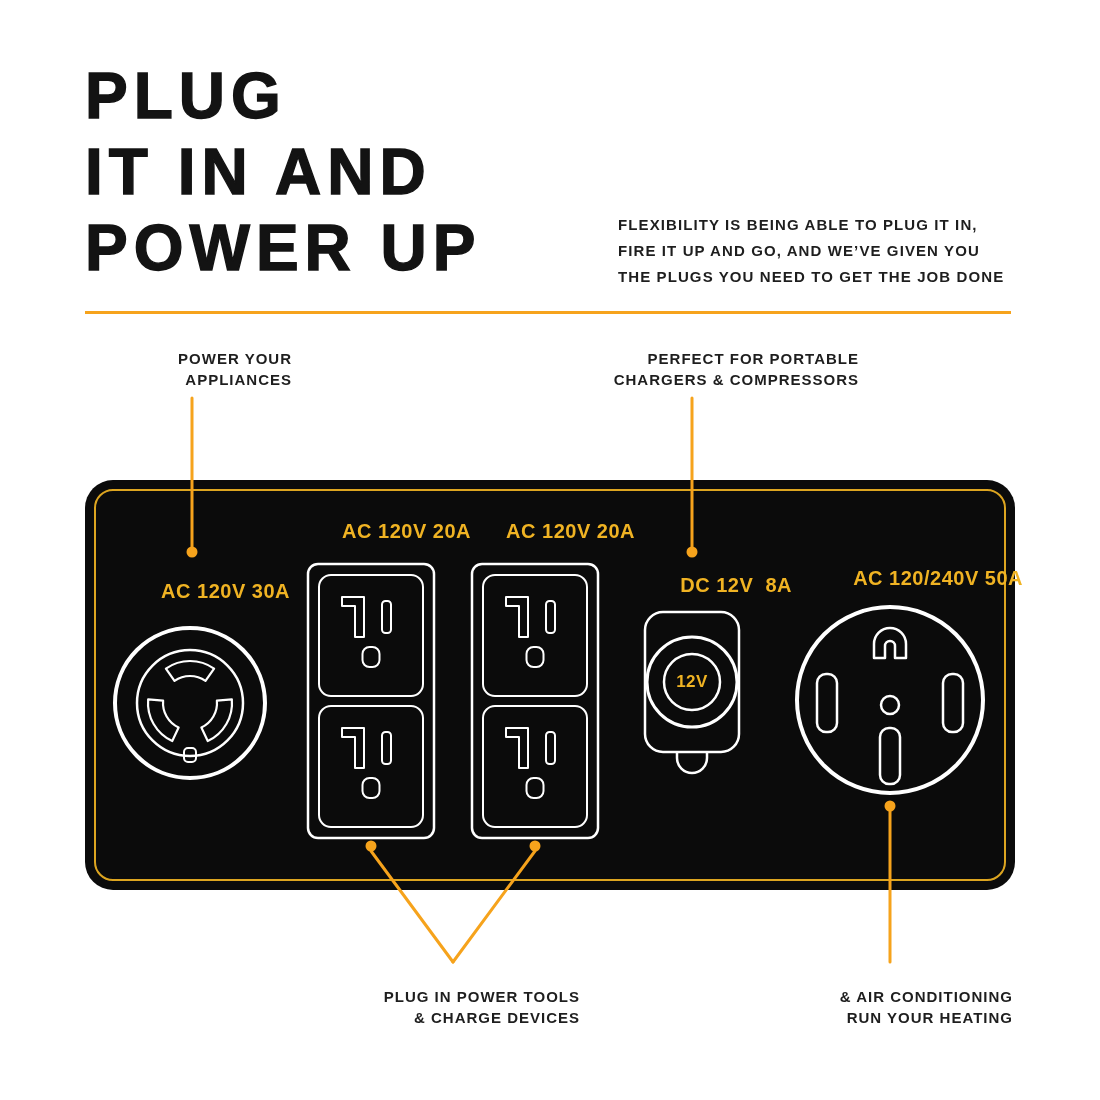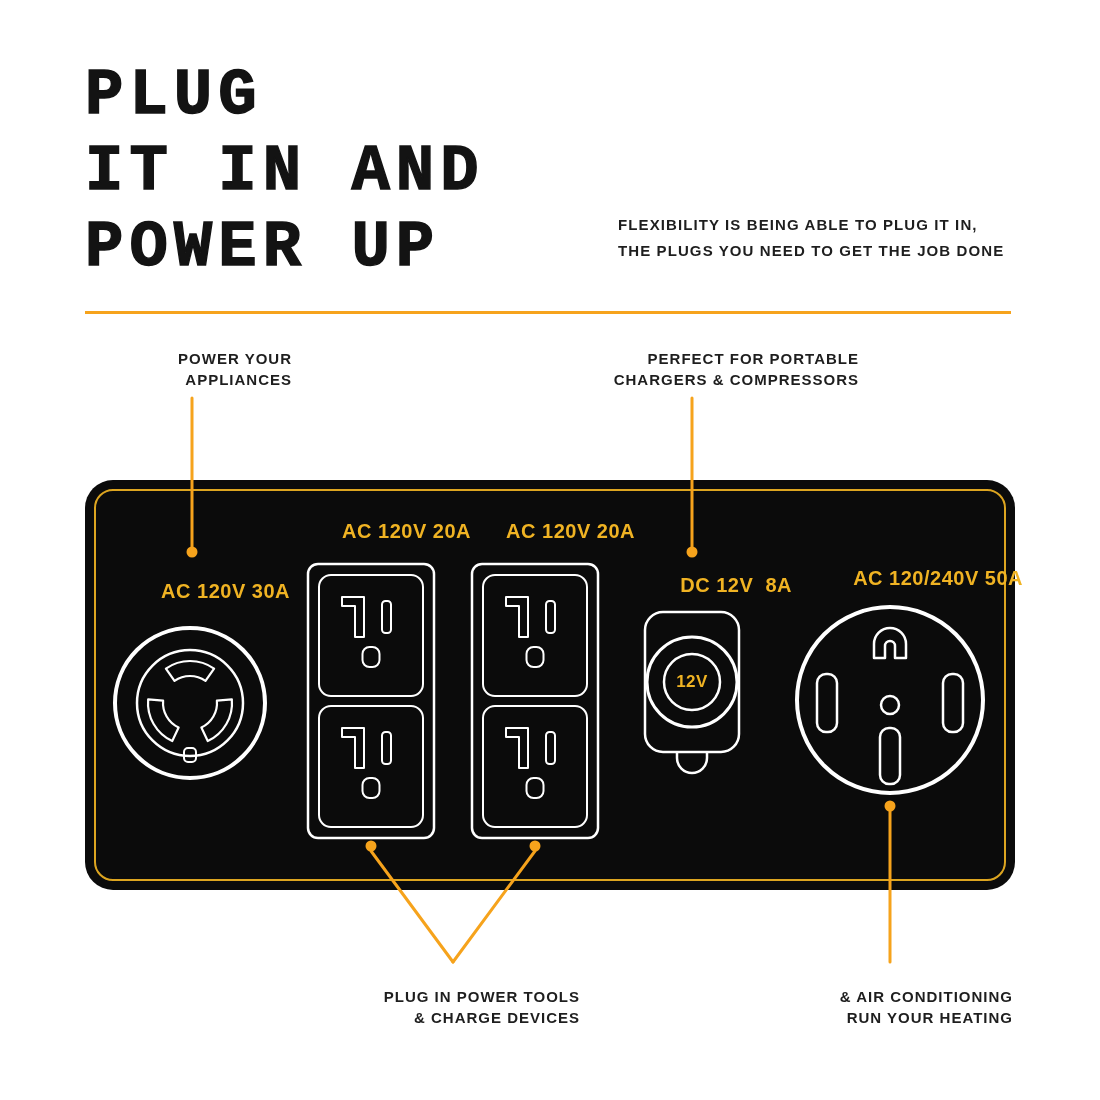--- a/index.html
+++ b/index.html
@@ -19,21 +19,21 @@
     position: absolute;
     left: 85px;
     top: 58px;
     color: var(--title-text, #131313);
     font-size: 64px;
     font-weight: bold;
     letter-spacing: 6px;
     line-height: 76px;
     -webkit-text-stroke: 1.4px var(--title-text, #131313);
   }
-  .title span { display: block; font-family: Liberation Mono, monospace; }
+  .title span { display: block; }
 
   .intro {
     position: absolute;
     left: 585px;
     top: 212px;
     color: var(--body-text, #1e1e1e);
     font-size: 15px;
     font-weight: bold;
     letter-spacing: 1.1px;
     line-height: 26px;
@@ -137,20 +137,21 @@
 <div class="canvas">
 
   <h1 class="title">
     <span>PLUG</span>
     <span>IT IN AND</span>
     <span>POWER UP</span>
   </h1>
 
   <p class="intro">
     <span>FLEXIBILITY IS BEING ABLE TO PLUG IT IN,</span>
+    <span>FIRE IT UP AND GO, AND WE’VE GIVEN YOU</span>
     <span>THE PLUGS YOU NEED TO GET THE JOB DONE</span>
   </p>
 
   <div class="divider"></div>
 
   <div class="callout callout-appliances">
     <span>POWER YOUR</span>
     <span>APPLIANCES</span>
   </div>
 

